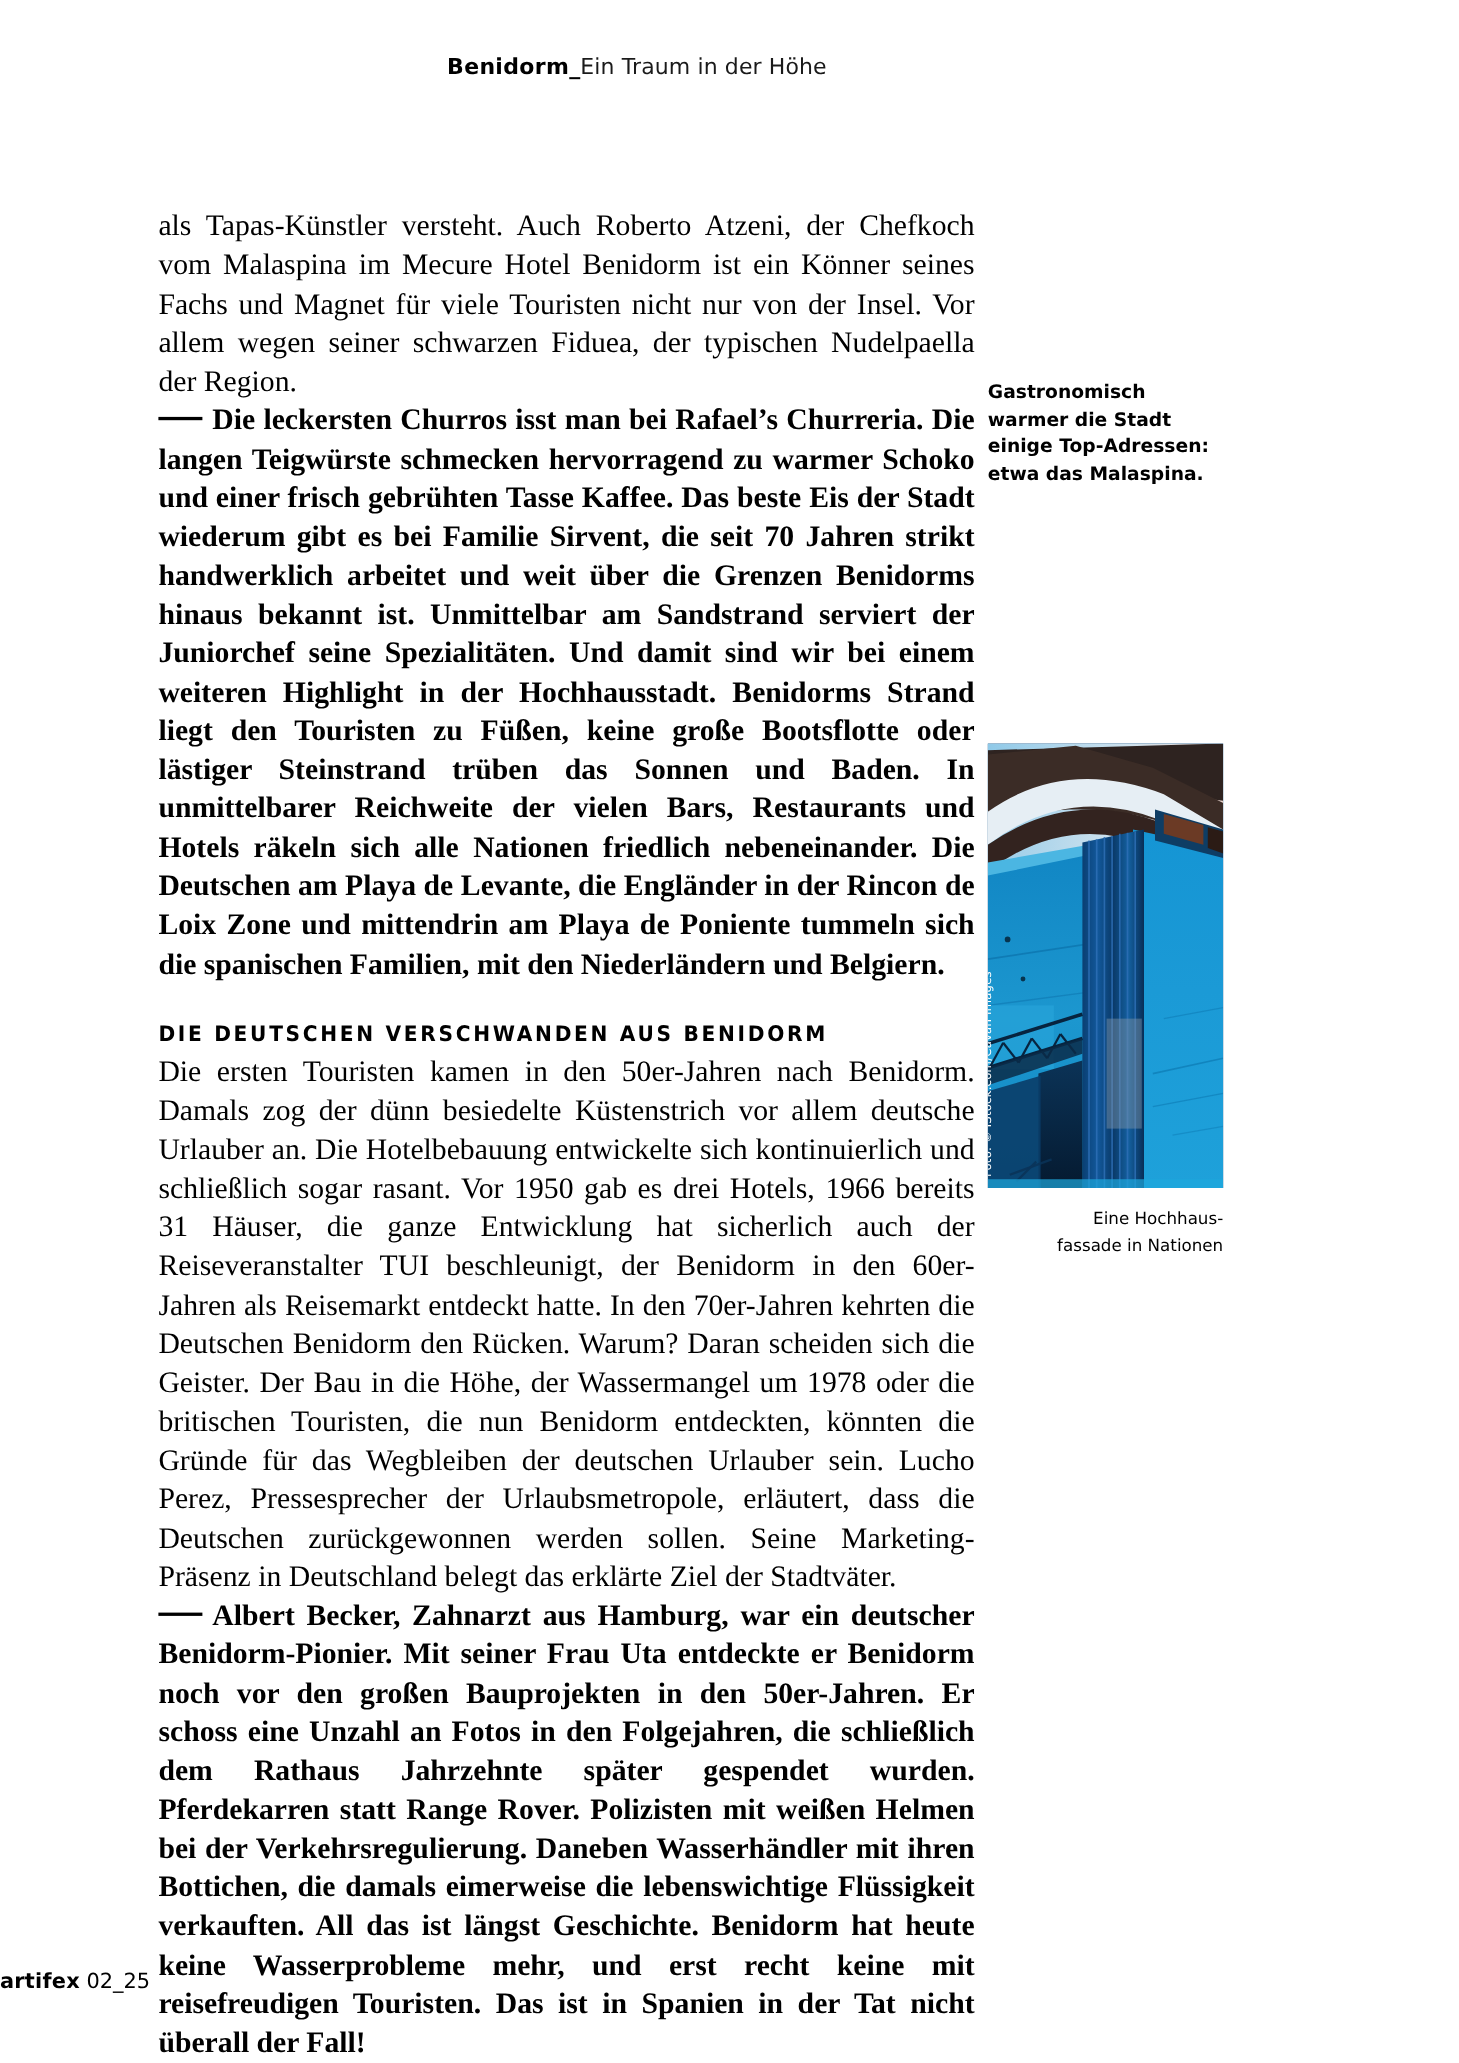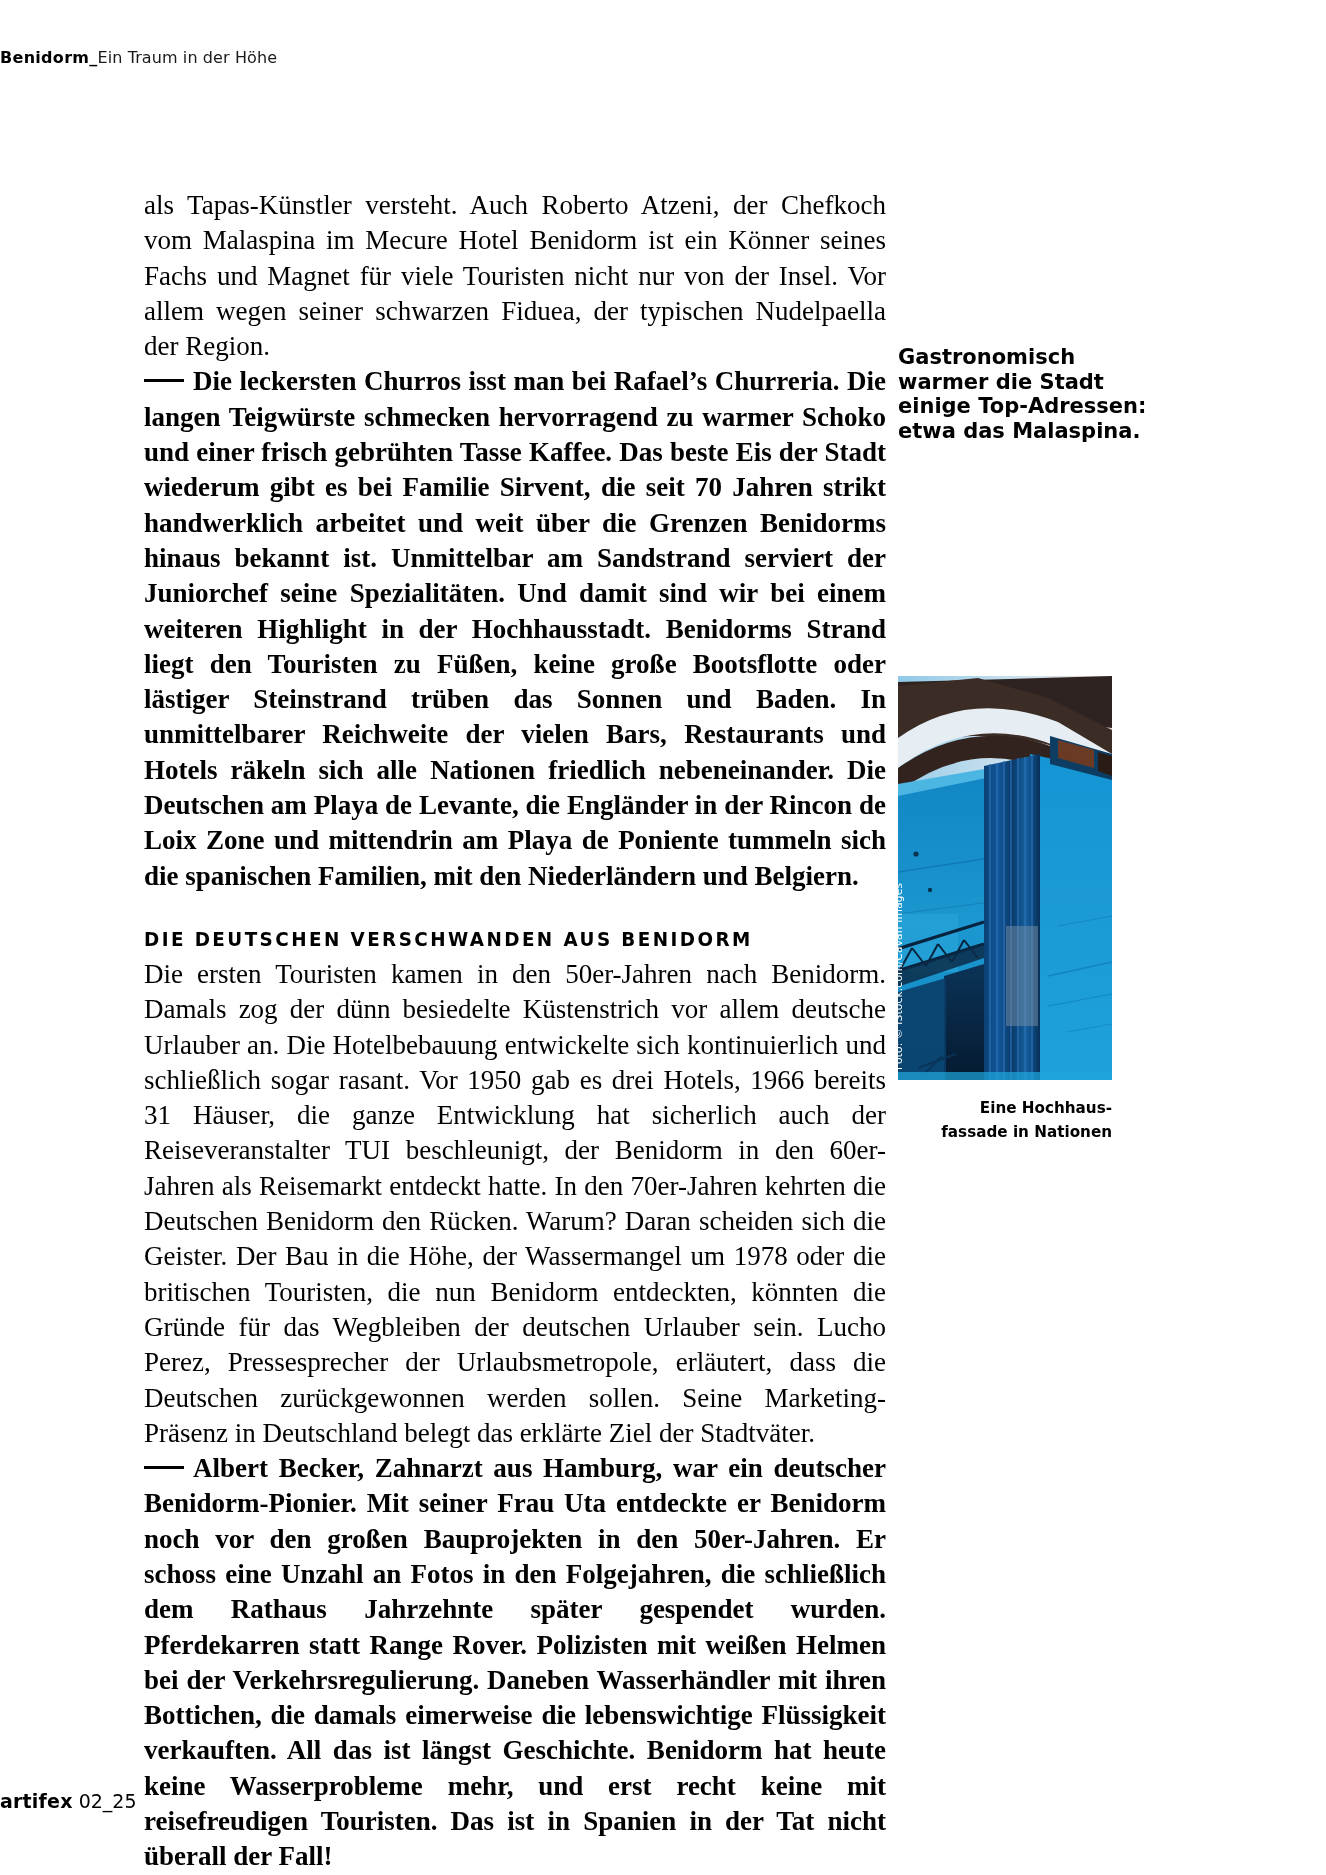--- a/index.html
+++ b/index.html
@@ -15,22 +15,23 @@
     color: #000000;
     overflow: hidden;
   }
 
   
   .running-head {
     position: absolute;
     left: 0;
     top: 48px;
     width: 1158px;
-    font-family: "DejaVu Sans", "Liberation Sans", sans-serif;
-    font-size: 16px;
+    text-align: center;
+    font-family: "DejaVu Sans", "Liberation Sans", sans-serif;
+    font-size: 20px;
     letter-spacing: 0.1px;
     white-space: nowrap;
   }
   .running-head .rh-bold {
     font-weight: bold;
     letter-spacing: 0.3px;
   }
   .running-head .rh-rule {
     font-weight: bold;
   }
@@ -78,23 +79,23 @@
     transform-origin: left center;
     white-space: nowrap;
   }
 
   
   .margin-note {
     position: absolute;
     left: 898px;
     top: 345px;
     width: 160px;
-    text-align: center;
-    font-family: "DejaVu Sans", "Liberation Sans", sans-serif;
-    font-size: 21px;
+    text-align: left;
+    font-family: "DejaVu Sans", "Liberation Sans", sans-serif;
+    font-size: 17px;
     line-height: 24.5px;
     font-weight: 600;
     color: #000;
   }
   .margin-note div { white-space: nowrap; }
 
   
   .photo-figure {
     position: absolute;
     left: 898px;
@@ -124,21 +125,21 @@
     letter-spacing: 0.2px;
   }
 
   .photo-caption {
     width: 214px;
     margin-top: 16px;
     text-align: right;
     font-family: "DejaVu Sans", "Liberation Sans", sans-serif;
     font-size: 15.2px;
     line-height: 24px;
-    font-weight: 700;
+    font-weight: 400;
   }
   .photo-caption div { white-space: nowrap; }
 
   
   .footer {
     position: absolute;
     left: 0;
     top: 1790px;
     width: 1294px;
     font-family: "DejaVu Sans", "Liberation Sans", sans-serif;

